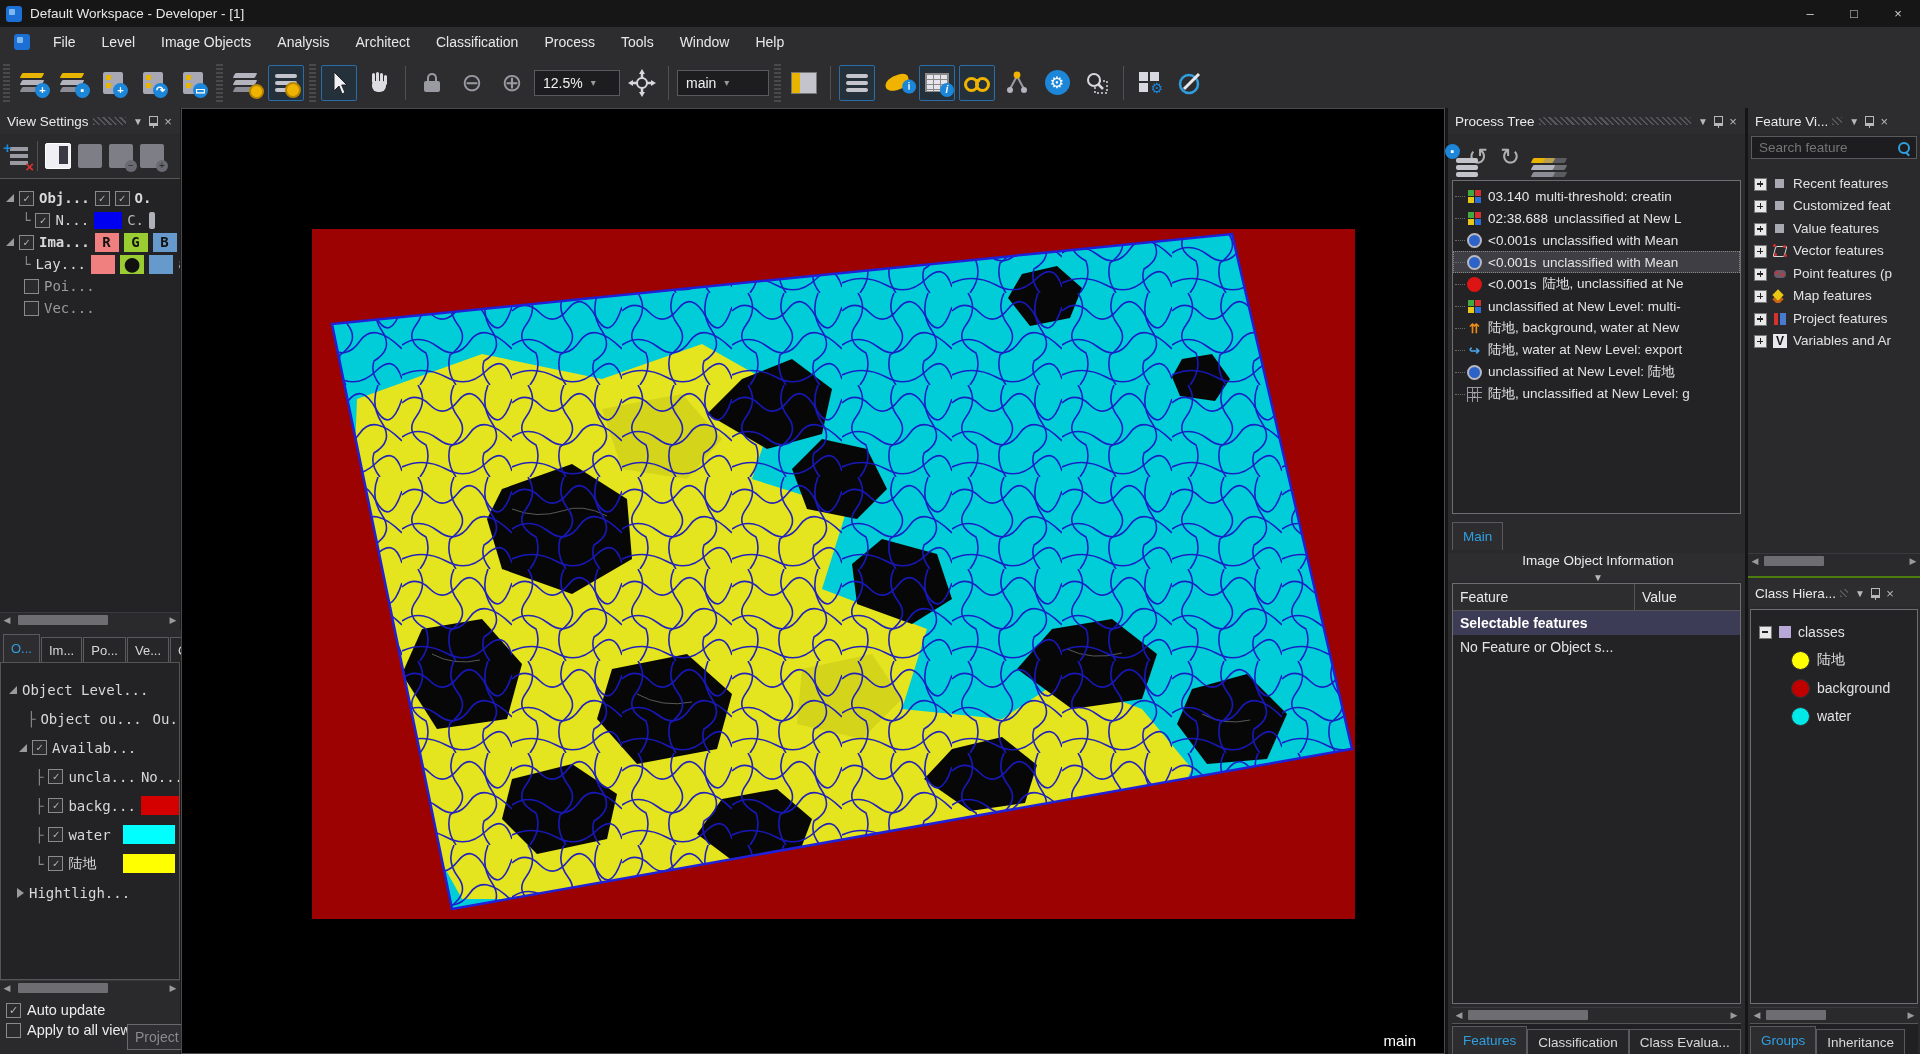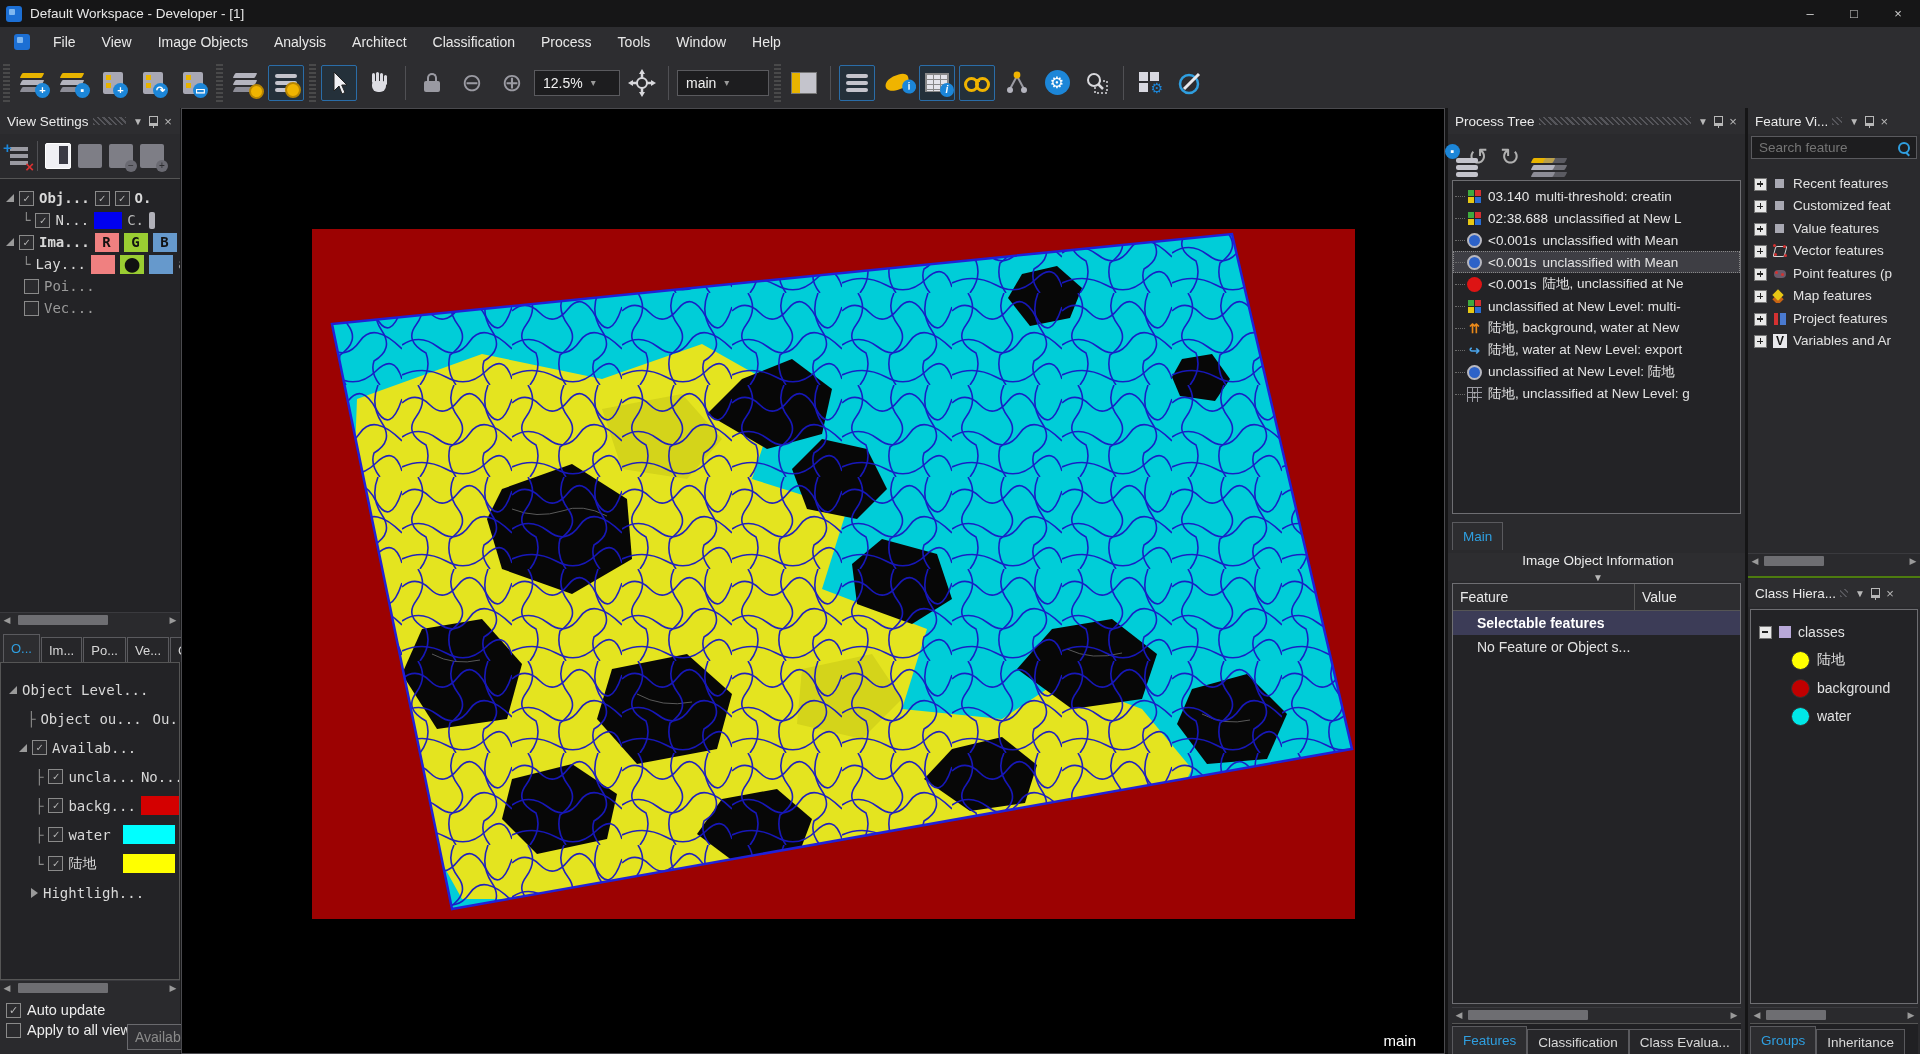--- a/index.html
+++ b/index.html
@@ -142,21 +142,21 @@
   .pt-ic.export{color:#4aa3e8;font-size:13px;line-height:15px;text-align:center;font-weight:bold;}
   .pt-ic.gridr{background-image:linear-gradient(#9a9aa2 1.5px,transparent 1.5px),linear-gradient(90deg,#9a9aa2 1.5px,transparent 1.5px);
       background-size:5px 5px;color:#d8d8d8;font-size:10px;line-height:15px;text-align:center;}
   .pt-time{color:#e8e8e8;}
   .pt-tabs{left:4px;right:4px;top:404px;height:38px;border-top:none;background:transparent;}
   .ioi{position:absolute;left:0;top:445px;width:100%;height:501px;}
   .ioi .panel-h{height:28px;flex-direction:column;}
   .ioi-table{position:absolute;left:4px;right:4px;top:30px;bottom:50px;background:#232326;border:1px solid #6e6e72;}
   .ioi-hrow{display:flex;height:26px;background:#2d2d30;border-bottom:1px solid #555;}
   .ioi-hcell{display:flex;align-items:center;padding-left:7px;font-size:14px;color:#e8e8e8;border-right:1px solid #555;box-sizing:border-box;}
-  .ioi-row{height:24px;display:flex;align-items:center;padding-left:24px;font-size:14px;}
+  .ioi-row{height:24px;display:flex;align-items:center;padding-left:7px;font-size:14px;}
   .ioi-row.hl{background:#3c3c57;font-weight:bold;color:#fff;}
   .ioi-hscroll{left:4px;right:4px;bottom:32px;}
   .ioi-tabs{left:4px;right:4px;bottom:0;height:30px;}
   
   .col2{position:absolute;left:1748px;top:108px;width:172px;height:946px;background:#2a2a2d;}
   .fv{position:absolute;left:0;top:0;width:100%;height:468px;border-bottom:2px solid #4d7c0f;}
   .fv-search{position:absolute;left:3px;right:3px;top:28px;height:23px;background:#1d1d1f;border:1px solid #5a5a5e;display:flex;align-items:center;padding:0 5px;box-sizing:border-box;}
   .fv-search input{flex:1;background:transparent;border:none;outline:none;color:#b0b0b0;font-size:13.5px;font-family:"Liberation Sans",sans-serif;width:100px;}
   .mag{position:relative;width:14px;height:14px;flex:none;}
   .mag::before{content:"";position:absolute;left:1px;top:1px;width:8px;height:8px;border:2px solid #2f9fe0;border-radius:50%;}
@@ -195,21 +195,21 @@
     <div class="win-controls">
       <span class="win-btn">–</span>
       <span class="win-btn">□</span>
       <span class="win-btn">×</span>
     </div>
   </div>
 
   <div class="menubar">
     <span class="app-logo"></span>
     <span class="menu-item">File</span>
-    <span class="menu-item">View</span>
+    <span class="menu-item">Level</span>
     <span class="menu-item">Image Objects</span>
     <span class="menu-item">Analysis</span>
     <span class="menu-item">Architect</span>
     <span class="menu-item">Classification</span>
     <span class="menu-item">Process</span>
     <span class="menu-item">Tools</span>
     <span class="menu-item">Window</span>
     <span class="menu-item">Help</span>
   </div>
 
@@ -481,42 +481,42 @@
         <span class="cb">✓</span>
         <span>water</span>
         <span class="csw" style="background: rgb(0, 255, 255);"></span>
       </div>
       <div class="vrow2" style="padding-left:34px;">
         <span style="color:#8a8a8a;">└</span>
         <span class="cb">✓</span>
         <span>陆地</span>
         <span class="csw" style="background: rgb(255, 255, 0);"></span>
       </div>
-      <div class="vrow2" style="padding-left:6px;margin-left:24px;">
+      <div class="vrow2" style="padding-left:16px;">
         <span class="tri-closed"></span>
         <span>Hightligh...</span>
       </div>
     </div>
     <div class="hscroll vs-hscroll2">
       <span class="sa">◀</span>
       <span class="track">
           <span class="thumb" style="left:4px;width:90px;"></span>
         </span>
       <span class="sa">▶</span>
     </div>
     <div class="vs-bottom">
       <div class="vs-check">
         <span class="cb">✓</span>
         <span>Auto update</span>
       </div>
       <div class="vs-check">
         <span class="cb empty">✓</span>
         <span>Apply to all views</span>
       </div>
-      <div class="discard-btn">Availab</div>
+      <div class="discard-btn">Project</div>
     </div>
   </div>
 
   <div class="canvas">
     <svg width="1262" height="944" viewBox="0 0 1262 944">
       <defs>
         <clipPath id="quadclip">
             <polygon points="150,215 1050,125 1170,640 270,800"></polygon>
           </clipPath>
         <pattern id="mesh" width="110" height="92" patternUnits="userSpaceOnUse">

